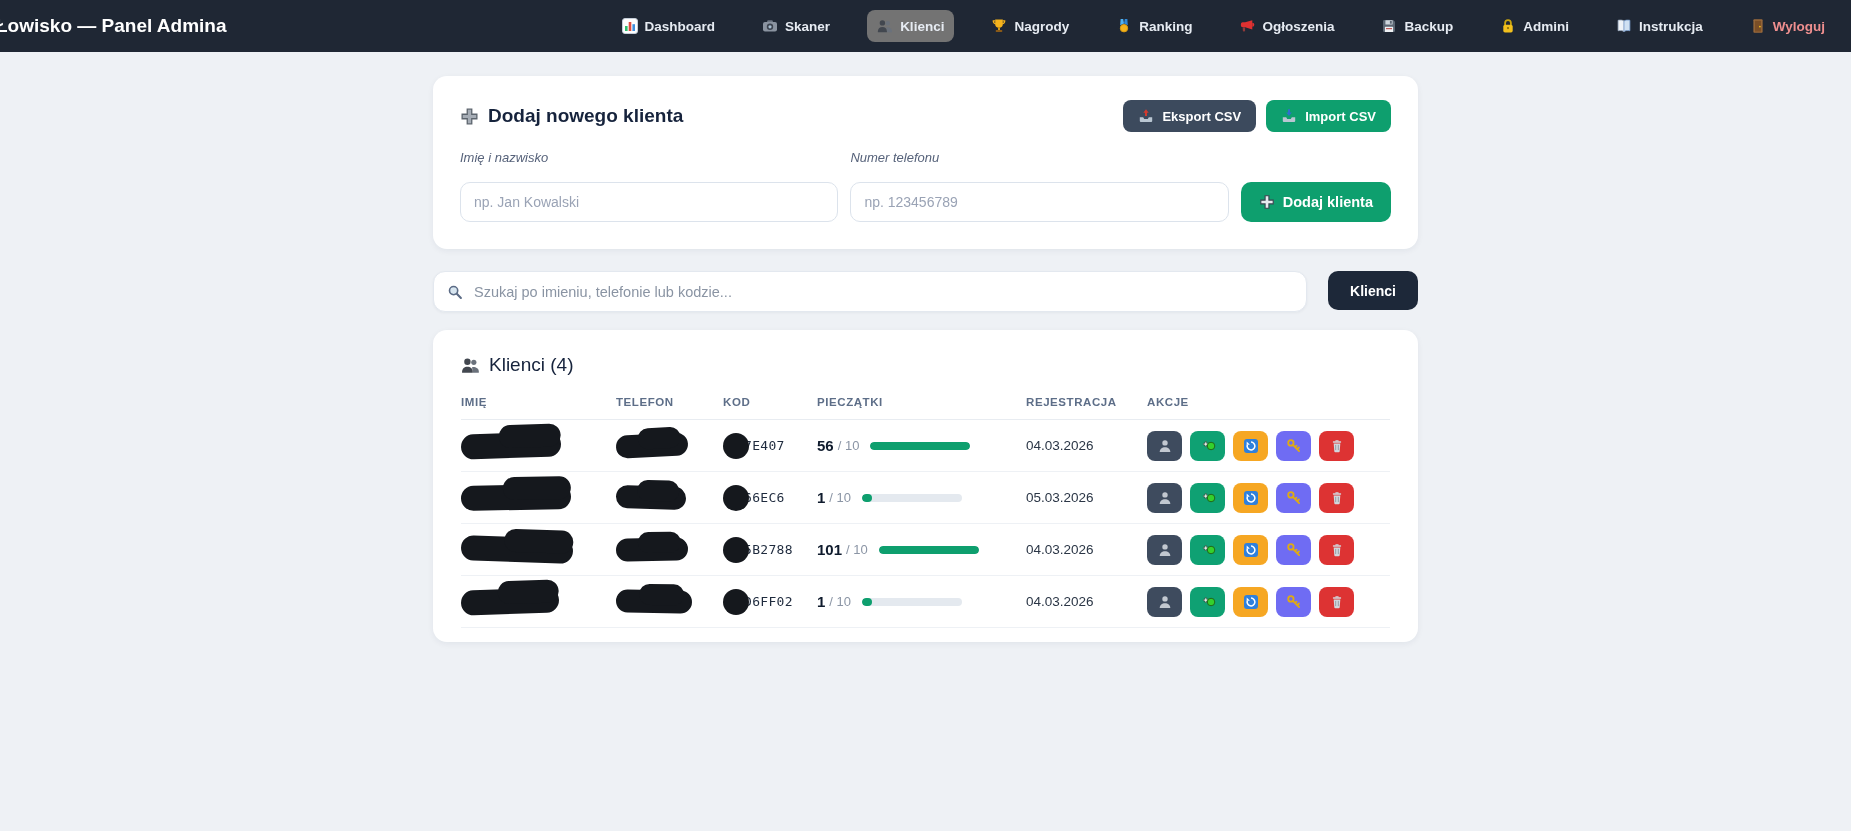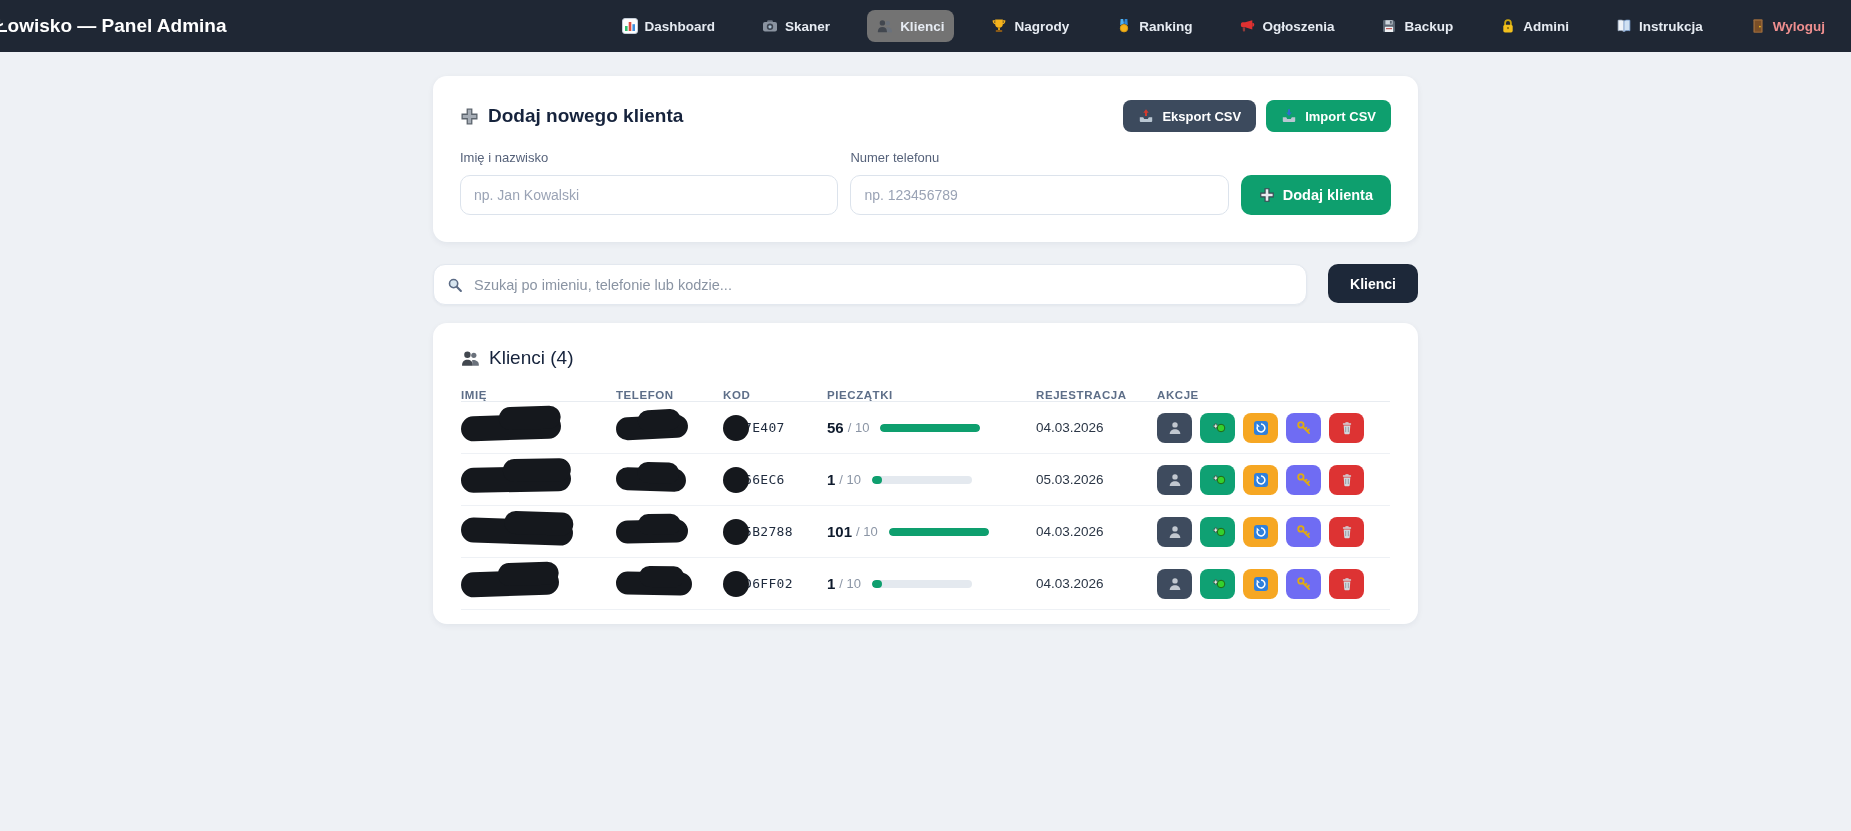--- a/index.html
+++ b/index.html
@@ -28,44 +28,44 @@
   .card-add{margin-top:24px;padding:24px 27px 27px 27px;}
   .card-add-head{display:flex;align-items:center;}
   .card-title{display:flex;align-items:center;gap:9px;font-size:19px;font-weight:700;color:#16233c;}
   .head-buttons{margin-left:auto;display:flex;gap:10px;}
   .btn{border:none;cursor:pointer;display:inline-flex;align-items:center;gap:8px;
        font-family:inherit;font-weight:700;border-radius:8px;}
   .btn-dark{background:#3c4a5d;color:#fff;font-size:13px;padding:8px 15px;}
   .btn-green-sm{background:#0e9f6e;color:#fff;font-size:13px;padding:8px 15px;}
   .form-row{display:flex;align-items:flex-end;gap:12px;margin-top:18px;}
   .field{display:flex;flex-direction:column;flex:1;}
-  .field-label{font-size:13px;color:#56627a;margin-bottom:10px;}
+  .field-label{font-size:13px;color:#56627a;margin-bottom:17px;font-style:italic;}
   .text-input{height:38px;border:1px solid #dce3ec;border-radius:10px;padding:0 13px;font-size:14px;
               font-family:inherit;color:#2a3648;outline:none;background:#fff;}
   .text-input::placeholder{color:#9aa3b5;}
   .btn-submit{background:#0e9f6e;color:#fff;font-size:14.5px;height:40px;padding:0 18px;border-radius:10px;}
 
   
   .search-row{display:flex;gap:21px;margin-top:22px;}
   .search-box{flex:1;display:flex;align-items:center;background:#fff;border:1px solid #e3e8ef;
               border-radius:12px;height:39px;padding:0 13px;box-shadow:0 1px 3px rgba(15,30,60,.05);}
   .search-box .ic{margin-right:9px;}
   .search-input{flex:1;border:none;outline:none;font-size:14.5px;font-family:inherit;color:#2a3648;background:transparent;}
   .search-input::placeholder{color:#8a94a3;}
   .btn-search{background:#1d2839;color:#fff;font-size:14px;padding:0 22px;height:39px;border-radius:10px;}
 
   
   .card-clients{margin-top:18px;padding:24px 28px 14px 28px;}
   .clients-title{display:flex;align-items:center;gap:9px;font-size:19px;font-weight:400;color:#16233c;margin-bottom:20px;}
   .table{width:100%;}
-  .thead{display:flex;align-items:center;border-bottom:1px solid #e8ecf1;}
+  .thead{display:flex;align-items:center;padding-bottom:11px;border-bottom:1px solid #e8ecf1;}
   .th{font-size:11.5px;font-weight:700;letter-spacing:.05em;color:#5d6e88;text-transform:uppercase;}
   .col-name{width:155px;}
   .col-phone{width:107px;}
-  .col-code{width:104px;}
+  .col-code{width:94px;}
   .col-stamps{width:209px;}
   .col-date{width:121px;}
   .col-actions{flex:1;}
   .row{display:flex;align-items:center;height:51px;border-bottom:1px solid #eef1f5;}
   .cell{display:flex;align-items:center;}
 
   
   .blob{position:relative;height:25px;border-radius:13px;background:#15181d;}
   .blob::after{content:"";position:absolute;left:38%;top:-8px;width:62%;height:23px;border-radius:12px;background:#15181d;}
   .row:nth-child(1) .name-blob{width:100px;transform:rotate(-2deg);}

